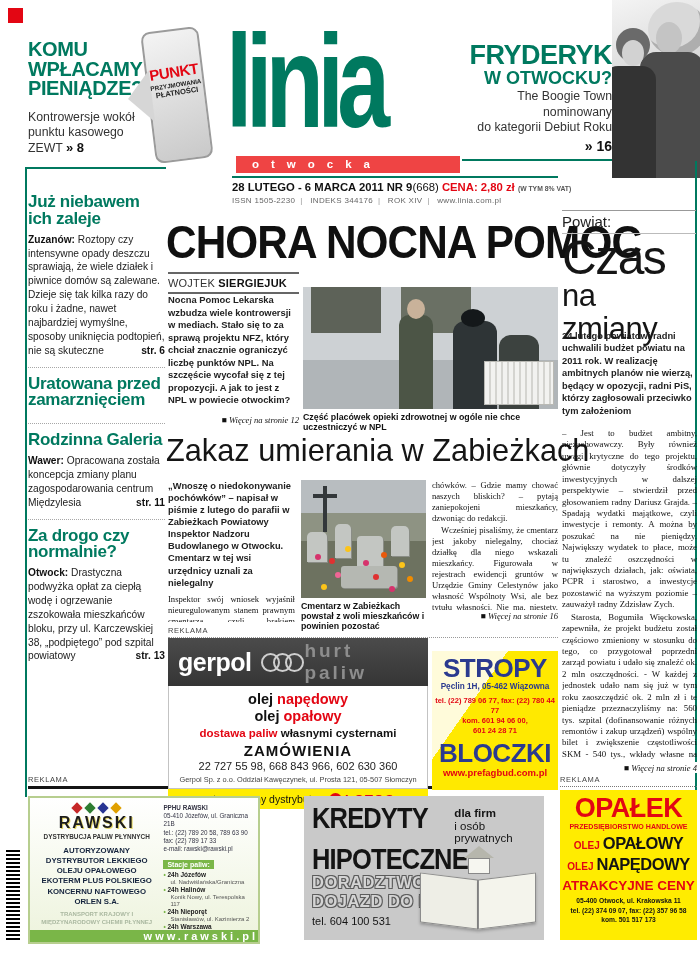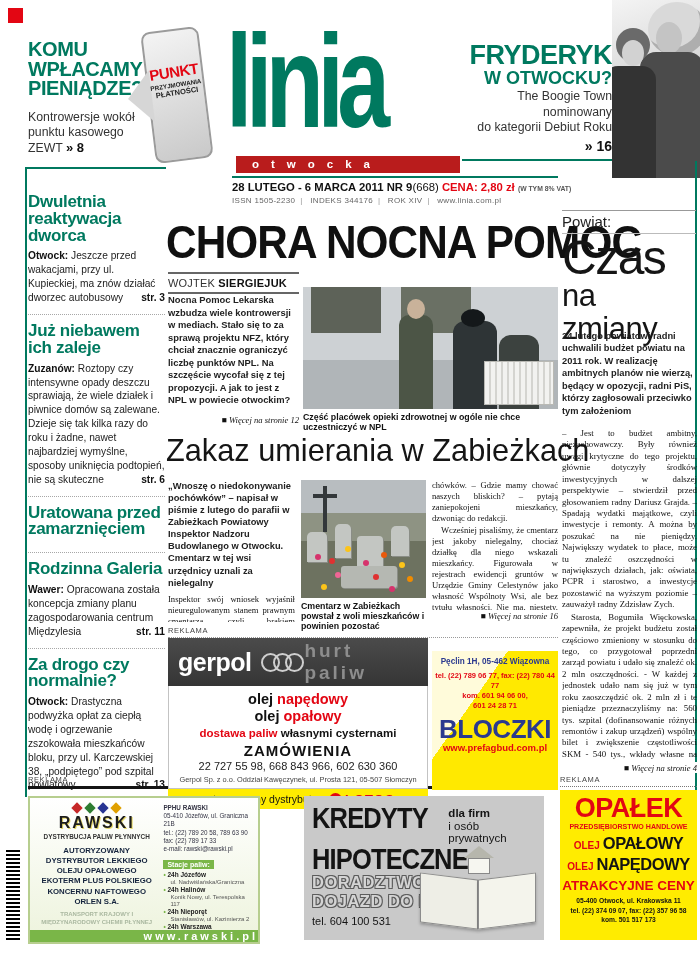--- a/index.html
+++ b/index.html
@@ -16,21 +16,21 @@
   .badge-shape{position:absolute;left:16px;top:0;right:0;bottom:0;background:linear-gradient(165deg,#f4f4f4,#c9c9c9);
                border:2px solid #9b9b9b;border-radius:9px}
   .badge-arrow{position:absolute;left:-4px;top:38px;width:0;height:0;border-top:26px solid transparent;
                border-bottom:26px solid transparent;border-right:24px solid #d6d6d6}
   .badge-text{position:absolute;left:18px;top:34px;right:2px;text-align:center;transform:rotate(-2deg)}
   .badge-l1{font-size:15px;font-weight:900;color:#e30613;letter-spacing:-.5px}
   .badge-l2{font-size:6.3px;font-weight:900;color:#222;margin-top:1px}
   .badge-l3{font-size:7.5px;font-weight:900;color:#222}
   .logo-word{left:226px;top:16px;font-size:132px;font-weight:900;color:#00795f;letter-spacing:-9px;line-height:1;
              transform:scaleX(.72);transform-origin:left top;white-space:nowrap}
-  .logo-bar{left:236px;top:156px;width:224px;height:17px;background:#b91c1c;color:#fff;font-size:11.5px;
+  .logo-bar{left:236px;top:156px;width:224px;height:17px;background:#ef4444;color:#fff;font-size:11.5px;
             letter-spacing:12px;padding:2px 0 0 16px;font-weight:bold}
   .tr-block{left:430px;top:42px;width:182px;text-align:right}
   .tr-t1{font-size:27px;font-weight:900;color:#00795f;letter-spacing:-.5px;line-height:1}
   .tr-t2{font-size:18px;font-weight:900;color:#00795f;line-height:1.05}
   .tr-line{font-size:12.3px;color:#333;line-height:1.2;margin-top:1px}
   .tr-ref{font-size:14px;font-weight:900;color:#111;margin-top:3px}
   .rule{background:#00795f}
   .r-fry{left:462px;top:159px;width:150px;height:2px}
   .r-date{left:232px;top:176px;width:326px;height:2px}
   .r-ltop{left:25px;top:167px;width:141px;height:2px}
@@ -165,21 +165,21 @@
   .rw-right{width:43%;padding:2px 2px 0 4px}
   .rw-contact{font-size:6.3px;color:#334;line-height:1.3}
   .rw-co{font-weight:900}
   .rw-stlabel{background:#7ab648;color:#fff;font-size:7px;font-weight:900;padding:1px 4px;margin:3px 0 2px;display:inline-block}
   .rw-st{font-size:6.5px;font-weight:900;color:#222;line-height:1.2}
   .rw-st::before{content:"• ";color:#7ab648}
   .rw-staddr{font-size:6px;font-weight:normal;color:#555;padding-left:7px;line-height:1.2}
   .rw-webbar{position:absolute;left:0;right:0;bottom:0;height:12px;background:#7ab648;color:#fff;
              font-size:11px;font-weight:bold;letter-spacing:3px;text-align:right;line-height:12px}
   .kredyty{left:304px;top:796px;width:240px;height:144px;background:#c9c9c9;padding:8px 8px 6px;overflow:hidden}
-  .kr-row{display:flex;align-items:flex-start;}
+  .kr-row{display:flex;align-items:flex-start;gap:6px}
   .kr-t{font-size:30px;font-weight:900;color:#141414;letter-spacing:-1px;transform:scaleX(.85);
         transform-origin:left top;white-space:nowrap;line-height:.95}
   .kr-aud{font-size:11.5px;color:#141414;line-height:1.1;padding-top:3px}
   .kr-aud .b{font-weight:900}
   .kr-outline{font-size:16.5px;font-weight:900;letter-spacing:.5px;color:#d4d4d4;line-height:1.15;
               text-shadow:-1px -1px 0 #5c5c5c,1px -1px 0 #5c5c5c,-1px 1px 0 #5c5c5c,1px 1px 0 #5c5c5c}
   .kr-phone{font-size:11px;font-weight:400;color:#141414;margin-top:4px}
   .book{position:absolute;right:6px;bottom:10px;width:120px;height:74px}
   .book-l{position:absolute;left:2px;bottom:4px;width:58px;height:50px;background:#eeeee6;border:1px solid #8c8c8c;
           transform:skewY(7deg);box-shadow:0 2px 3px rgba(0,0,0,.25)}
@@ -255,28 +255,20 @@
   </div>
   <div class="abs dl2">
     <span>ISSN 1505-2230</span><span class="sep">|</span>
     <span>INDEKS 344176</span><span class="sep">|</span>
     <span>ROK XIV</span><span class="sep">|</span>
     <span>www.linia.com.pl</span>
   </div>
 
   <div class="abs sidebar">
     <div class="sb-item">
-      <div class="sb-title">Dwuletnia reaktywacja dworca</div>
-      <div class="sb-body">
-        <span class="sb-lead">Otwock:</span>
-        <span>Jeszcze przed wakacjami, przy ul. Kupieckiej, ma znów działać dworzec autobusowy</span>
-        <span class="sb-page">str. 3</span>
-      </div>
-    </div>
-    <div class="sb-item">
       <div class="sb-title">Już niebawem ich zaleje</div>
       <div class="sb-body">
         <span class="sb-lead">Zuzanów:</span>
         <span>Roztopy czy intensywne opady deszczu sprawiają, że wiele działek i piwnice domów są zalewane. Dzieje się tak kilka razy do roku i żadne, nawet najbardziej wymyślne, sposoby uniknięcia podtopień, nie są skuteczne</span>
         <span class="sb-page">str. 6</span>
       </div>
     </div>
     <div class="sb-item">
       <div class="sb-title">Uratowana przed zamarznięciem</div>
     </div>
@@ -390,20 +382,21 @@
     <div class="gp-lotos">
       <span class="gp-dist">autoryzowany dystrybutor</span>
       <span class="lotos-wrap">
         <span class="lotos-mark"></span>
         <span class="lotos-name">LOTOS</span>
       </span>
     </div>
   </div>
 
   <div class="abs stropy">
+    <div class="st-t">STROPY</div>
     <div class="st-addr">Pęclin 1H, 05-462 Wiązowna</div>
     <div class="st-tel">
       <div>tel. (22) 789 06 77, fax: (22) 780 44 77</div>
       <div>kom. 601 94 06 00,</div>
       <div>601 24 28 71</div>
     </div>
     <div class="st-t st-t2">BLOCZKI</div>
     <div class="st-web">www.prefagbud.com.pl</div>
   </div>
 

